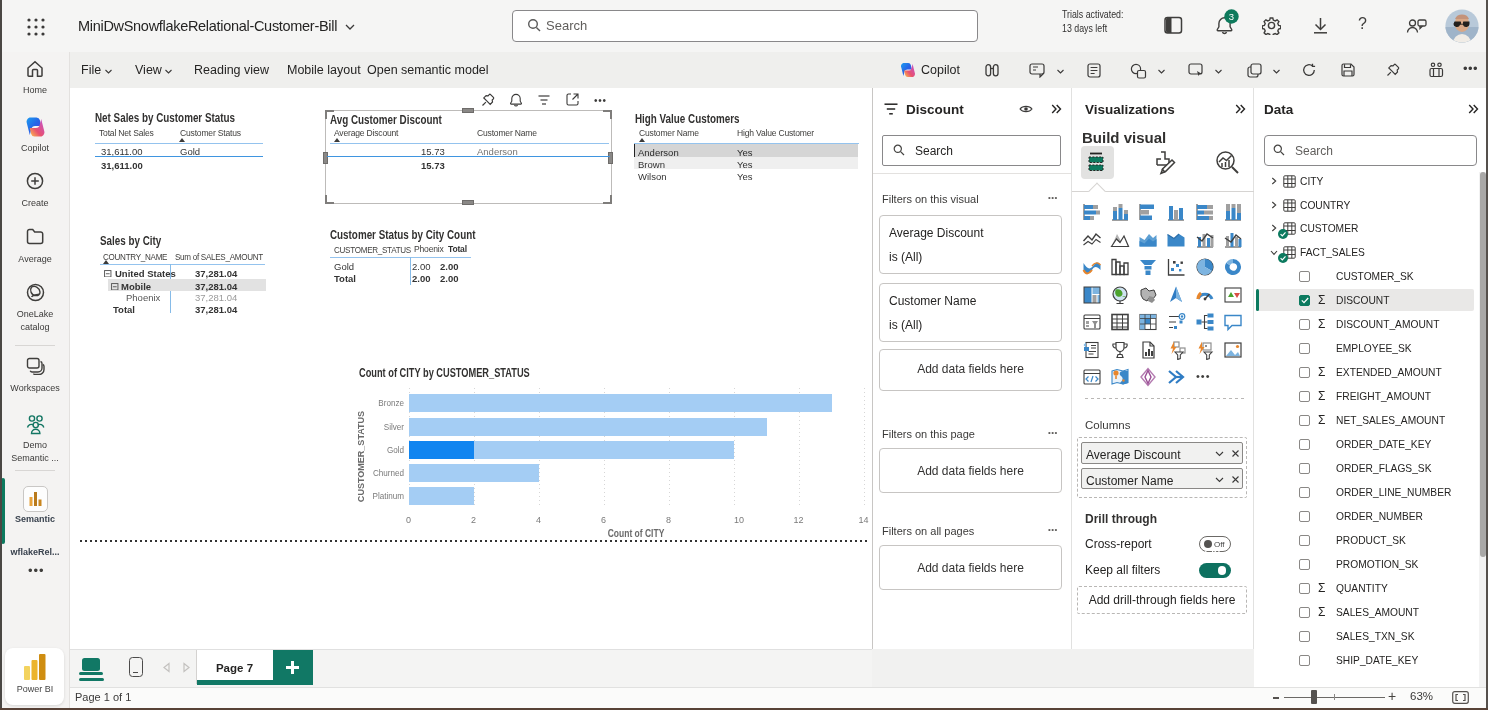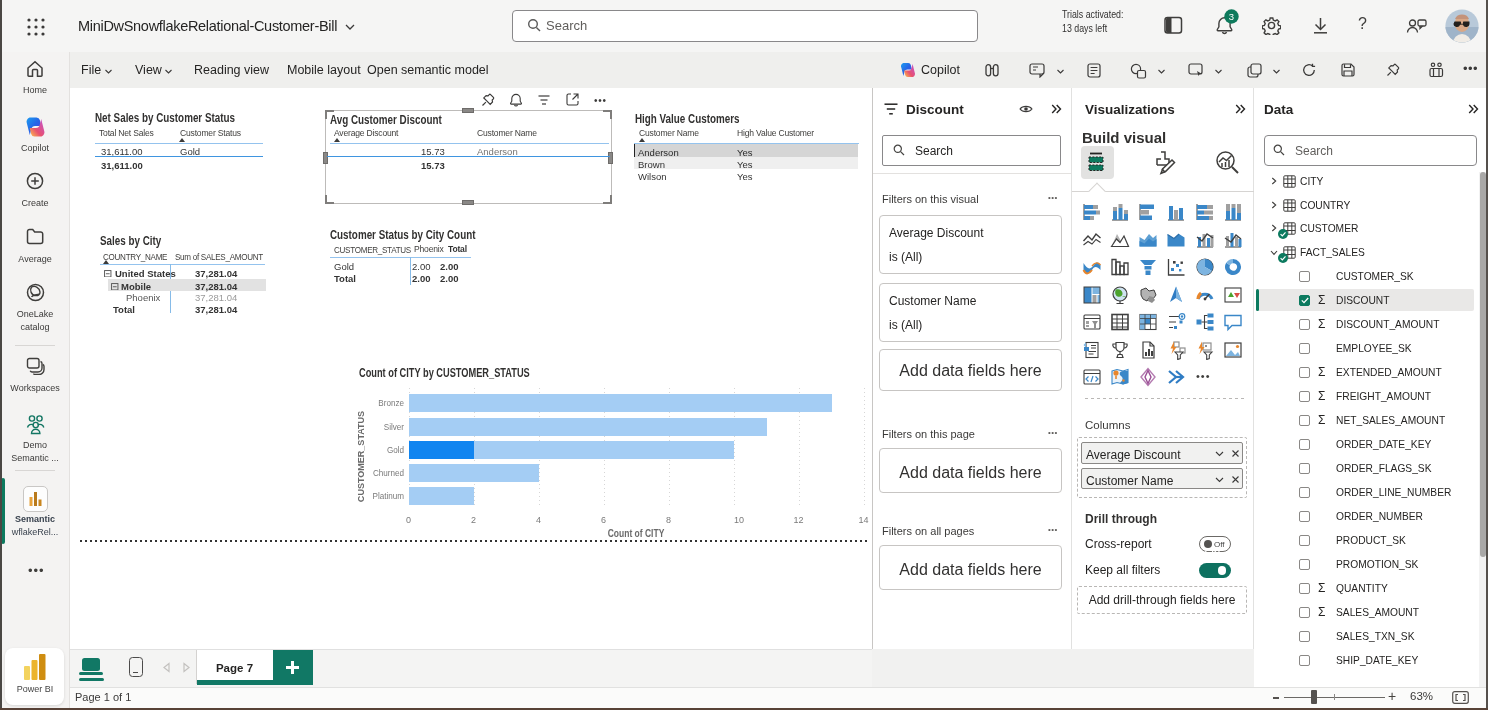--- a/index.html
+++ b/index.html
@@ -31,21 +31,21 @@
 .vtitle { font-size:12px; font-weight:bold; color:#323130; transform:scaleX(0.82); transform-origin:left; }
 .th { font-size:9px; letter-spacing:-0.2px; color:#3f3e3c; transform:scaleX(0.95); transform-origin:left; }
 .thm { font-size:8.5px !important; letter-spacing:-0.3px !important; }
 .td { font-size:9.5px; color:#333; }
 .num { }
 .navlbl { position:absolute; width:70px; text-align:center; font-size:9px; color:#3b3a39; }
 .menu-it { position:absolute; top:63px; font-size:12.5px; color:#252423; }
 .card { position:absolute; border:1px solid #c7c5c3; border-radius:4px; background:#fff; }
 .seclbl { position:absolute; font-size:11px; color:#3b3a39; }
 .dots3 { position:absolute; font-size:8px; color:#605e5c; letter-spacing:0.5px; }
-.addtxt { position:absolute; width:100%; text-align:center; font-size:16px; color:#323130; }
+.addtxt { position:absolute; width:100%; text-align:center; font-size:12px; color:#323130; }
 .bluline { position:absolute; height:1px; background:#94c3ee; }
 .bluline2 { position:absolute; height:1.5px; background:#3f95e0; }
 .srt { position:absolute; width:0; height:0; border-left:3.5px solid transparent; border-right:3.5px solid transparent; border-bottom:4px solid #3b3a39; }
 .cb { position:absolute; left:1299px; width:11px; height:11px; border:1px solid #8a8886; border-radius:2px; background:#fff; }
 .sg { position:absolute; left:1318px; font-size:12px; color:#252423; font-weight:500; }
 .fl { position:absolute; left:1336px; font-size:11px; color:#252423; white-space:nowrap; transform:scaleX(0.93); transform-origin:left; }
 .tl { position:absolute; left:1300px; font-size:11px; color:#252423; white-space:nowrap; transform:scaleX(0.93); transform-origin:left; }
 .chv { position:absolute; left:1270px; }
 </style>
 </head>
@@ -199,21 +199,21 @@
 <div class="navlbl" style="left:0;top:440px">Demo</div>
 <div class="navlbl" style="left:0;top:453px">Semantic ...</div>
 <div class="abs" style="left:15px;top:470px;width:40px;height:1px;background:#d8d6d4"></div>
 <div class="abs" style="left:23px;top:486px;width:25px;height:26px;background:#fdfdfd;border:1px solid #c9c7c5;border-radius:5px"></div>
 <svg class="ic" style="left:29px;top:492px" width="13" height="14" viewBox="0 0 13 14">
     <rect x="0.5" y="5" width="3" height="9" fill="#e8a33d"></rect>
     <rect x="5" y="0" width="3" height="14" fill="#b97a1b"></rect>
     <rect x="9.5" y="7.5" width="3" height="6.5" fill="#c9861f"></rect>
   </svg>
 <div class="navlbl" style="left:0;top:514px;color:#39424e;font-weight:bold">Semantic</div>
-<div class="navlbl" style="left:0;top:527px;color:#39424e;font-weight:normal">wflakeRel...</div>
+<div class="navlbl" style="left:0;top:547px;color:#39424e;font-weight:bold">wflakeRel...</div>
 <div class="t" style="left:28px;top:563px;font-size:13px;color:#3f3e3c;letter-spacing:1px">•••</div>
 <div class="abs" style="left:5px;top:648px;width:59px;height:57px;background:#fff;border-radius:8px;box-shadow:0 1px 3px rgba(0,0,0,0.12)"></div>
 <svg class="ic" style="left:24px;top:654px" width="23" height="28" viewBox="0 0 23 28">
   <rect x="0" y="12" width="6" height="14" rx="1" fill="#f3d35f"></rect>
   <rect x="7.5" y="6" width="6" height="20" rx="1" fill="#ecb42c"></rect>
   <rect x="15" y="0" width="6.5" height="26" rx="1" fill="#cf8d10"></rect>
 </svg>
 <div class="navlbl" style="left:0;top:684px;color:#444">Power BI</div>
 
 <div class="menu-it" style="left:81px">File</div>

